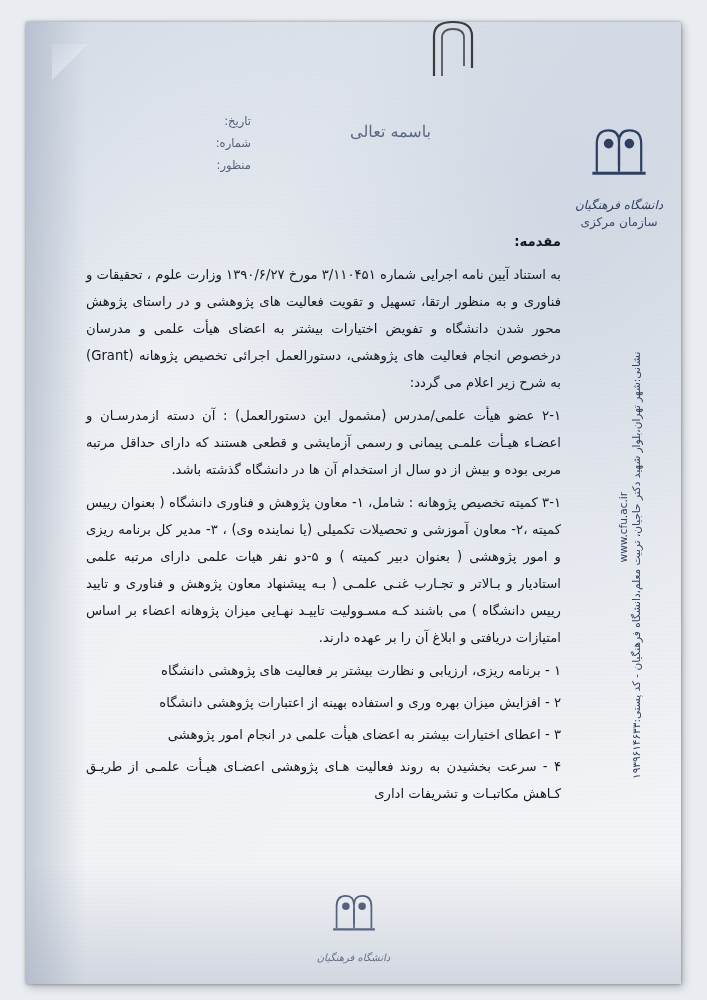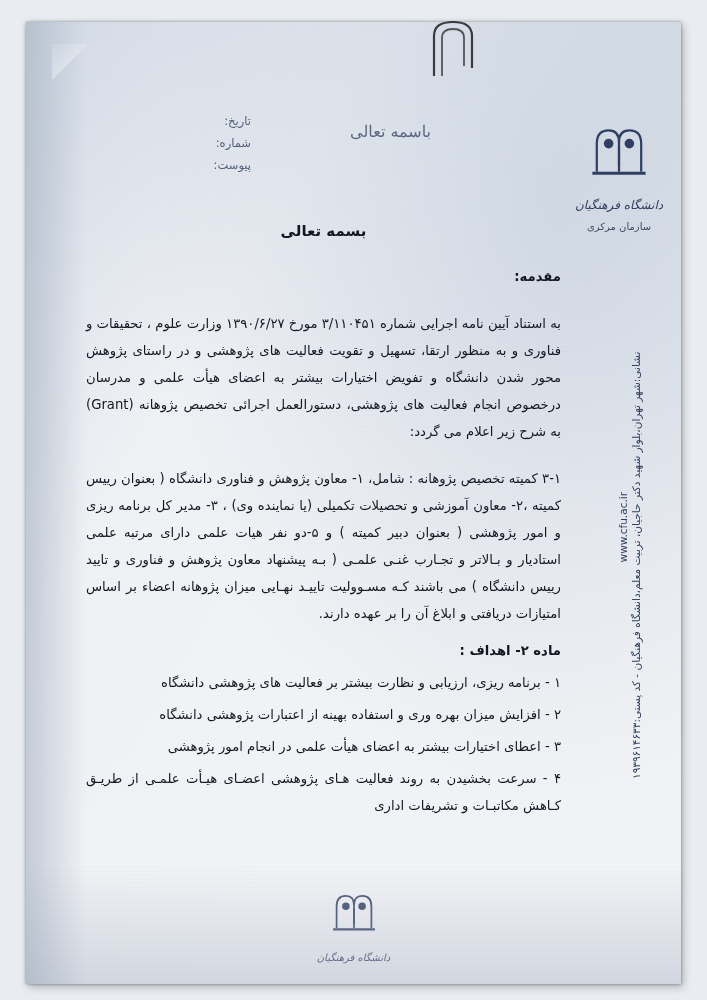--- a/index.html
+++ b/index.html
@@ -106,23 +106,23 @@
   }
   .logo-title {
     font-size: 12px;
     margin-top: 9px;
     color: #2f3f63;
     line-height: 16px;
     font-family: "DejaVu Serif", serif;
     font-style: italic;
   }
   .logo-sub {
-    font-size: 10px;
+    font-size: 12px;
     color: #3b4a66;
-    margin-top: 8px;
+    margin-top: 2px;
   }
   .vertical-info {
     position: absolute;
     right: 34px;
     top: 330px;
     height: 420px;
     width: 18px;
     writing-mode: vertical-rl;
     text-orientation: mixed;
     transform: rotate(180deg);
@@ -164,21 +164,21 @@
     font-size: 15px;
     margin-bottom: 18px;
   }
   .h-label {
     font-weight: bold;
     margin-top: 10px;
     margin-bottom: 2px;
     text-align: right;
   }
   .para {
-    margin: 20px 0 6px 0;
+    margin: 6px 0 6px 0;
     text-align: justify;
   }
   .list-line {
     margin: 5px 0;
     text-align: justify;
   }
 
   
   .bottom-logo {
     position: absolute;
@@ -207,21 +207,21 @@
 
 <div class="page">
 
   <div class="paper">
 
     <div class="fold"></div>
 
     <div class="header-stamp">
       <div>تاریخ:</div>
       <div>شماره:</div>
-      <div>پیوست:</div>
+      <div>منظور:</div>
     </div>
 
     <div class="basmeh-script">باسمه تعالی</div>
 
     <div class="logo-block">
       <div class="logo-mark">
         <svg viewBox="0 0 100 100" width="74" height="74" aria-hidden="true">
           <g fill="none" stroke="#2f3f63" stroke-width="3">
             <path d="M20 78 L20 40 Q20 22 36 22 Q50 22 50 38 L50 78"></path>
             <path d="M80 78 L80 40 Q80 22 64 22 Q50 22 50 38"></path>
@@ -234,28 +234,27 @@
       </div>
       <div class="logo-title">دانشگاه فرهنگیان</div>
       <div class="logo-sub">سازمان مرکزی</div>
     </div>
 
     <div class="vertical-info">نشانی:شهر تهران،بلوار شهید دکتر حاجیان، تربیت معلم،دانشگاه فرهنگیان - کد پستی:۱۹۳۹۶۱۴۶۳۳</div>
     <div class="vertical-url">www.cfu.ac.ir</div>
 
     <div class="doc-body">
 
-      <div class="center-title">بسمه تعالی</div>
 
       <div class="h-label">مقدمه:</div>
       <div class="para">به استناد آیین نامه اجرایی  شماره ۳/۱۱۰۴۵۱ مورخ ۱۳۹۰/۶/۲۷ وزارت علوم ، تحقیقات و فناوری و به منظور ارتقا، تسهیل و تقویت فعالیت های پژوهشی و در راستای پژوهش محور شدن دانشگاه و تفویض اختیارات بیشتر به اعضای هیأت علمی و مدرسان درخصوص انجام فعالیت های پژوهشی، دستورالعمل اجرائی تخصیص پژوهانه (Grant) به شرح زیر اعلام می گردد:</div>
 
+      <div class="para">۲-۱ عضو هیأت علمی/مدرس (مشمول این دستورالعمل) : آن دسته ازمدرسـان و اعضـاء هیـأت علمـی پیمانی و رسمی آزمایشی و قطعی هستند که دارای حداقل مرتبه مربی بوده و بیش از دو سال از استخدام آن ها در دانشگاه گذشته باشد.</div>
       <div class="para">۳-۱ کمیته تخصیص پژوهانه : شامل، ۱- معاون پژوهش و فناوری دانشگاه ( بعنوان رییس کمیته ،۲- معاون آموزشی و تحصیلات تکمیلی (یا نماینده وی) ، ۳- مدیر کل برنامه ریزی و امور پژوهشی ( بعنوان دبیر کمیته ) و ۵-دو نفر هیات علمی دارای  مرتبه علمی استادیار و بـالاتر و تجـارب غنـی علمـی ( بـه پیشنهاد معاون پژوهش و فناوری و تایید رییس دانشگاه ) می باشند کـه مسـوولیت تاییـد نهـایی میزان پژوهانه اعضاء بر اساس امتیازات دریافتی و ابلاغ آن را بر عهده دارند.</div>
 
-      <div class="h-label">ماده ۲- اهداف :</div>
       <div class="list-line">۱ - برنامه ریزی، ارزیابی و نظارت بیشتر بر فعالیت های پژوهشی دانشگاه</div>
       <div class="list-line">۲ - افزایش میزان بهره وری و استفاده بهینه از اعتبارات پژوهشی دانشگاه</div>
       <div class="list-line">۳ - اعطای اختیارات بیشتر به اعضای هیأت علمی در انجام امور پژوهشی</div>
       <div class="list-line">۴ - سرعت بخشیدن به روند فعالیت هـای پژوهشی اعضـای هیـأت علمـی از طریـق کـاهش مکاتبـات و تشریفات اداری</div>
 
     </div>
 
     <div class="bottom-logo">
       <div class="logo-mark">
         <svg viewBox="0 0 100 100" width="58" height="58" aria-hidden="true">

